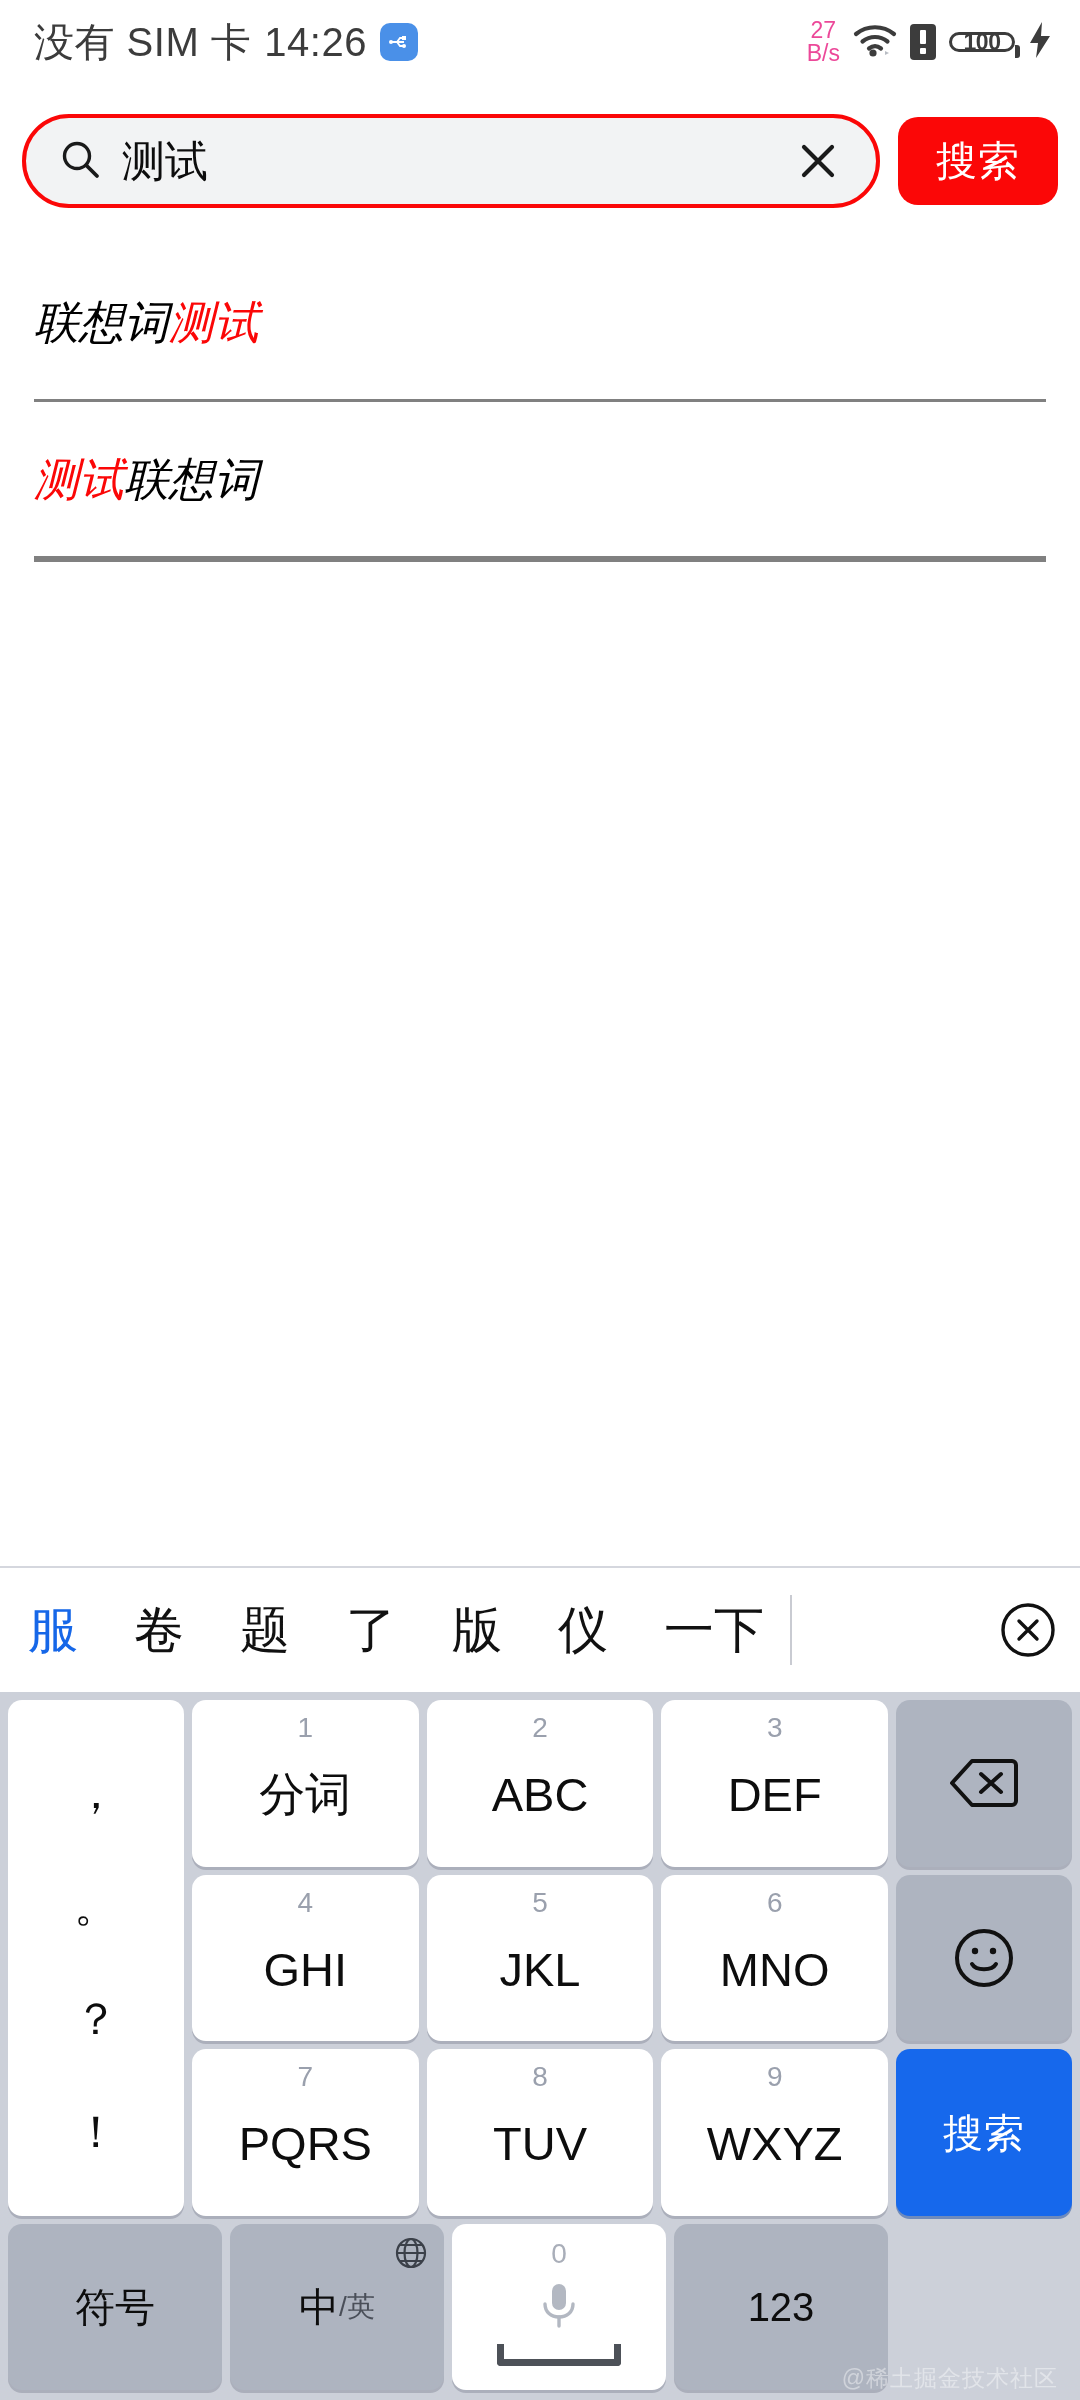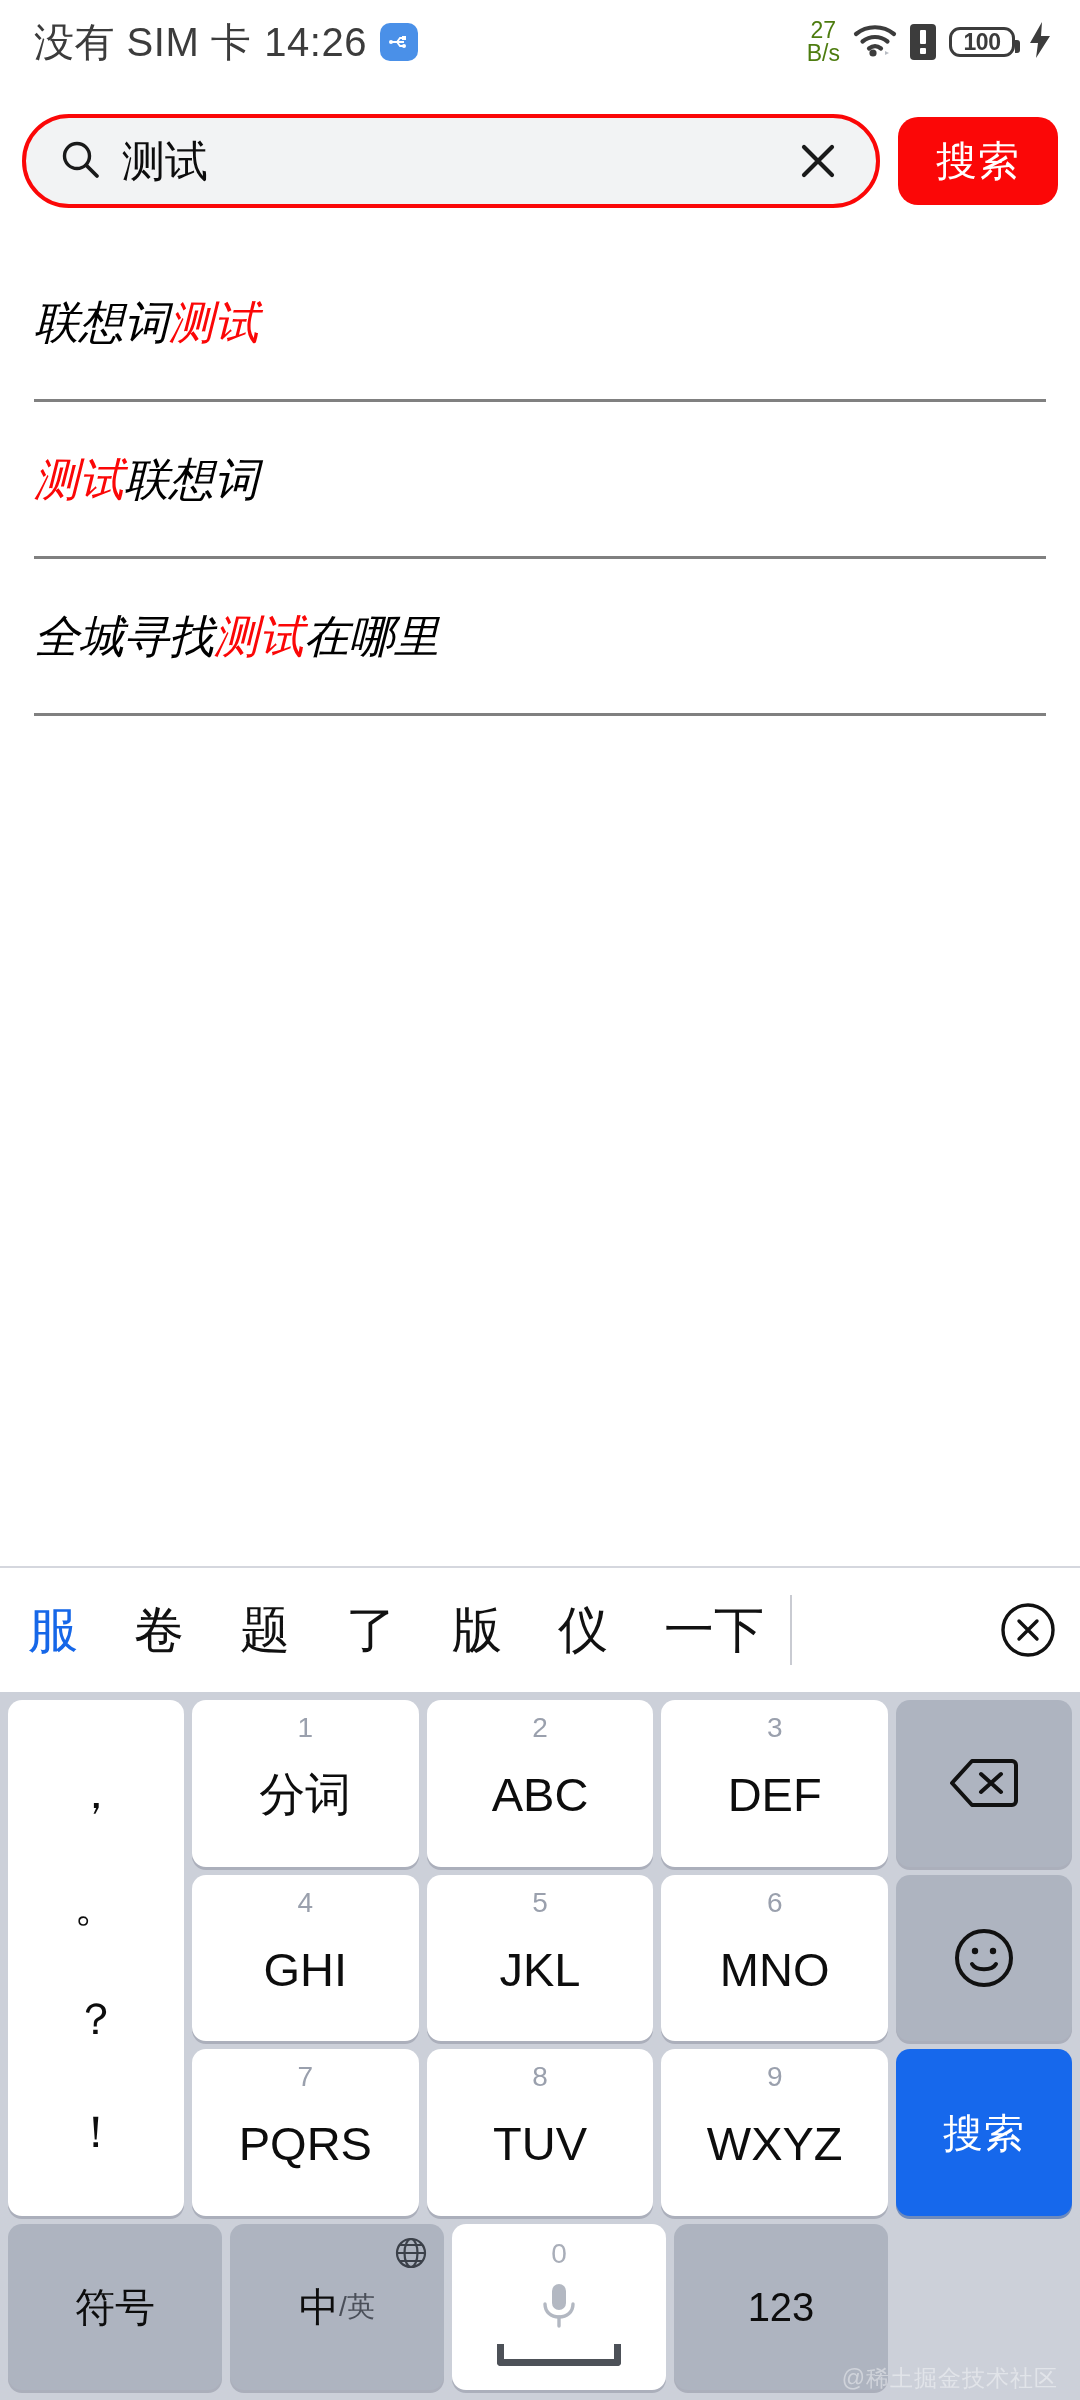--- a/index.html
+++ b/index.html
@@ -52,21 +52,21 @@
   .status-right {
     display: flex;
     align-items: center;
     gap: 13px;
   }
   .netspeed {
     display: flex;
     flex-direction: column;
     align-items: center;
     line-height: 1.0;
-    color: #4d7c0f;
+    color: #ec4899;
     font-size: 22px;
   }
   .netspeed .v { font-size: 23px; }
   .netspeed .u { font-size: 23px; text-align: right; }
   .sim-alert {
     width: 26px; height: 36px;
     background: #3c3c3c;
     border-radius: 4px;
     position: relative;
   }
@@ -81,21 +81,21 @@
   .sim-alert::after {
     content: "";
     position: absolute;
     left: 10px; top: 24px;
     width: 6px; height: 6px;
     background: #ffffff;
     border-radius: 1px;
   }
   .battery {
     position: relative;
-    width: 66px; height: 30px;
+    width: 66px; height: 20px;
     border: 3px solid #3c3c3c;
     border-radius: 11px;
     display: flex;
     align-items: center;
     justify-content: center;
   }
   .battery::after {
     content: "";
     position: absolute;
     right: -8px; top: 10px;
@@ -436,23 +436,20 @@
     <div class="suggestion-item">
       <span class="suggestion-text"><span>联想词</span><span class="hl">测试</span><span></span></span>
     </div>
     <div class="suggestion-divider"></div>
 
     <div class="suggestion-item">
       <span class="suggestion-text"><span></span><span class="hl">测试</span><span>联想词</span></span>
     </div>
     <div class="suggestion-divider"></div>
 
-    <div class="suggestion-item">
-      <span class="suggestion-text"><span>全城寻找</span><span class="hl">测试</span><span>在哪里</span></span>
-    </div>
     <div class="suggestion-divider"></div>
 
   </div>
 
   <div class="candidate-bar">
     <div class="candidates">
       <div class="cand active">服</div>
       <div class="cand">卷</div>
       <div class="cand">题</div>
       <div class="cand">了</div>

